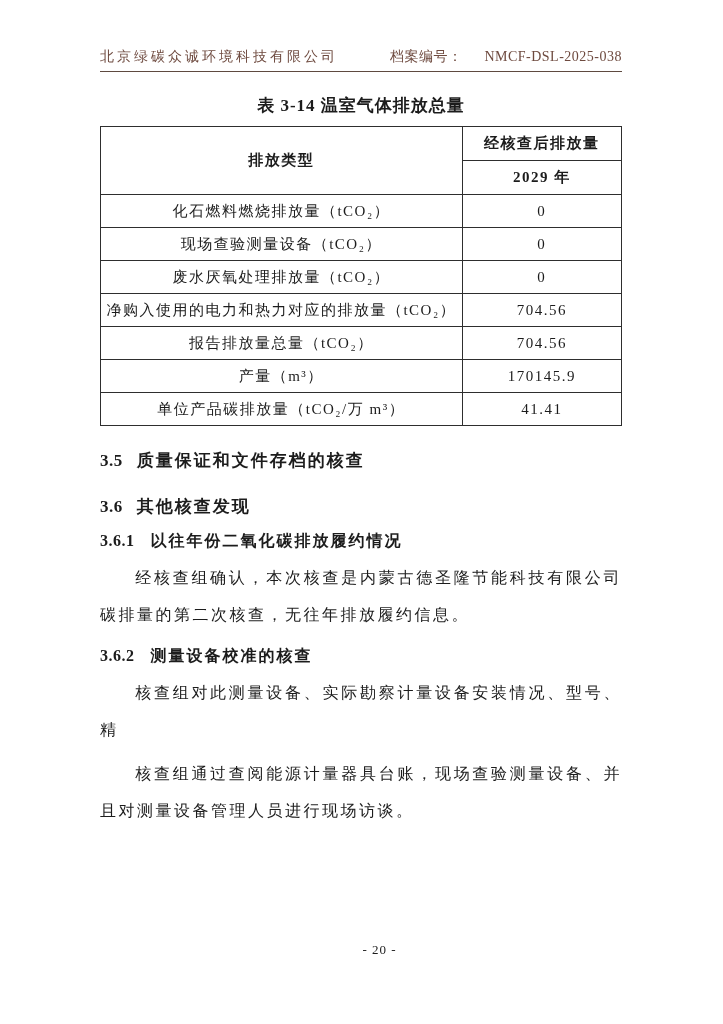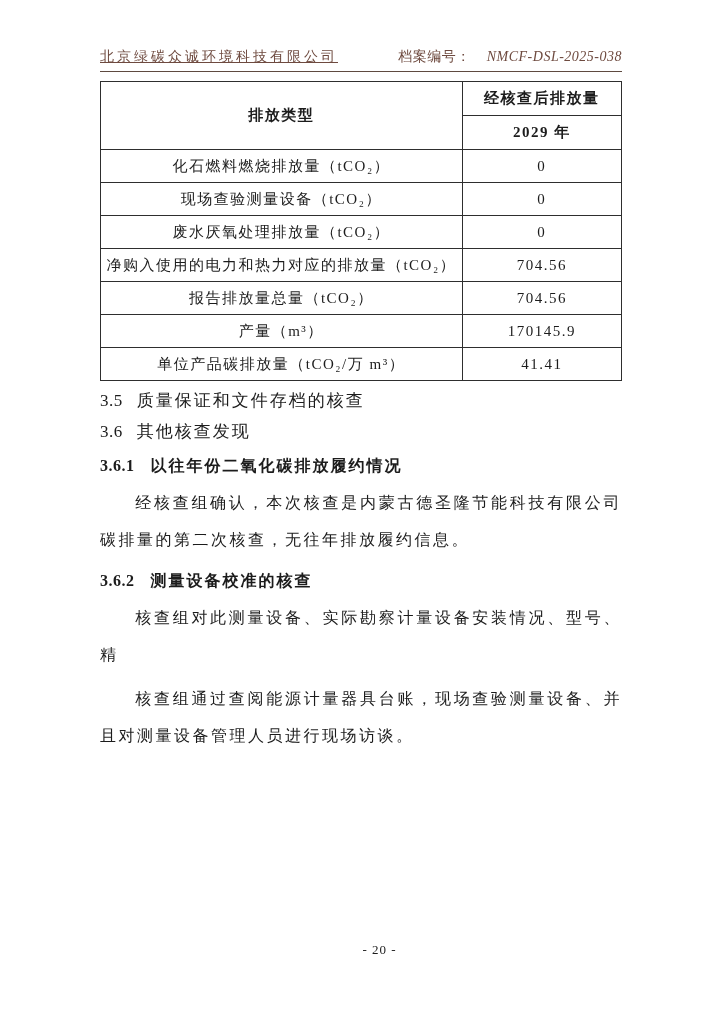--- a/index.html
+++ b/index.html
@@ -19,23 +19,23 @@
   .page-header {
     padding-top: 48px;
     padding-bottom: 5px;
     border-bottom: 1.5px solid #5f4a40;
     display: flex;
     justify-content: space-between;
     align-items: flex-end;
     color: #6e4a3f;
     font-size: 14px;
   }
-  .page-header .company { letter-spacing: 3px; text-decoration: underline; }
+  .page-header .company { letter-spacing: 3px; }
   .page-header .file-no { letter-spacing: 0.5px; }
-  .page-header .file-no .num { margin-left: 12px; font-style: italic; }
+  .page-header .file-no .num { margin-left: 18px; }
   
   .table-title {
     margin-top: 22px;
     text-align: center;
     font-size: 17px;
     font-weight: bold;
     letter-spacing: 1px;
   }
   table.emissions {
     margin-top: 9px;
@@ -51,23 +51,23 @@
     letter-spacing: 1.5px;
     padding: 2px 0;
   }
   table.emissions th { font-weight: bold; height: 29px; }
   table.emissions td { height: 28px; }
   table.emissions col.c-label { width: 69.4%; }
   table.emissions col.c-value { width: 30.6%; }
   td.cell-value { letter-spacing: 0.5px; }
   
   .h-sec {
-    margin-top: 8px;
+    margin-top: 23px;
     font-size: 17px;
-    font-weight: normal;
+    font-weight: bold;
     letter-spacing: 2px;
   }
   .h-sec .sec-num { letter-spacing: 0.5px; margin-right: 14px; }
   .h-subsec {
     margin-top: 13px;
     font-size: 16px;
     font-weight: bold;
     letter-spacing: 2px;
   }
   .h-subsec .sec-num { letter-spacing: 0.5px; margin-right: 16px; }
@@ -97,20 +97,21 @@
 <div class="content">
 
   <div class="page-header" style="color: rgb(110, 74, 63);">
     <span class="company">北京绿碳众诚环境科技有限公司</span>
     <span class="file-no">
       <span>档案编号：</span>
       <span class="num">NMCF-DSL-2025-038</span>
     </span>
   </div>
 
+  <div class="table-title">表 3-14 温室气体排放总量</div>
 
   <table class="emissions">
     <colgroup>
       <col class="c-label">
       <col class="c-value">
     </colgroup>
     <thead>
       <tr>
         <th rowspan="2">排放类型</th>
         <th>经核查后排放量</th>

